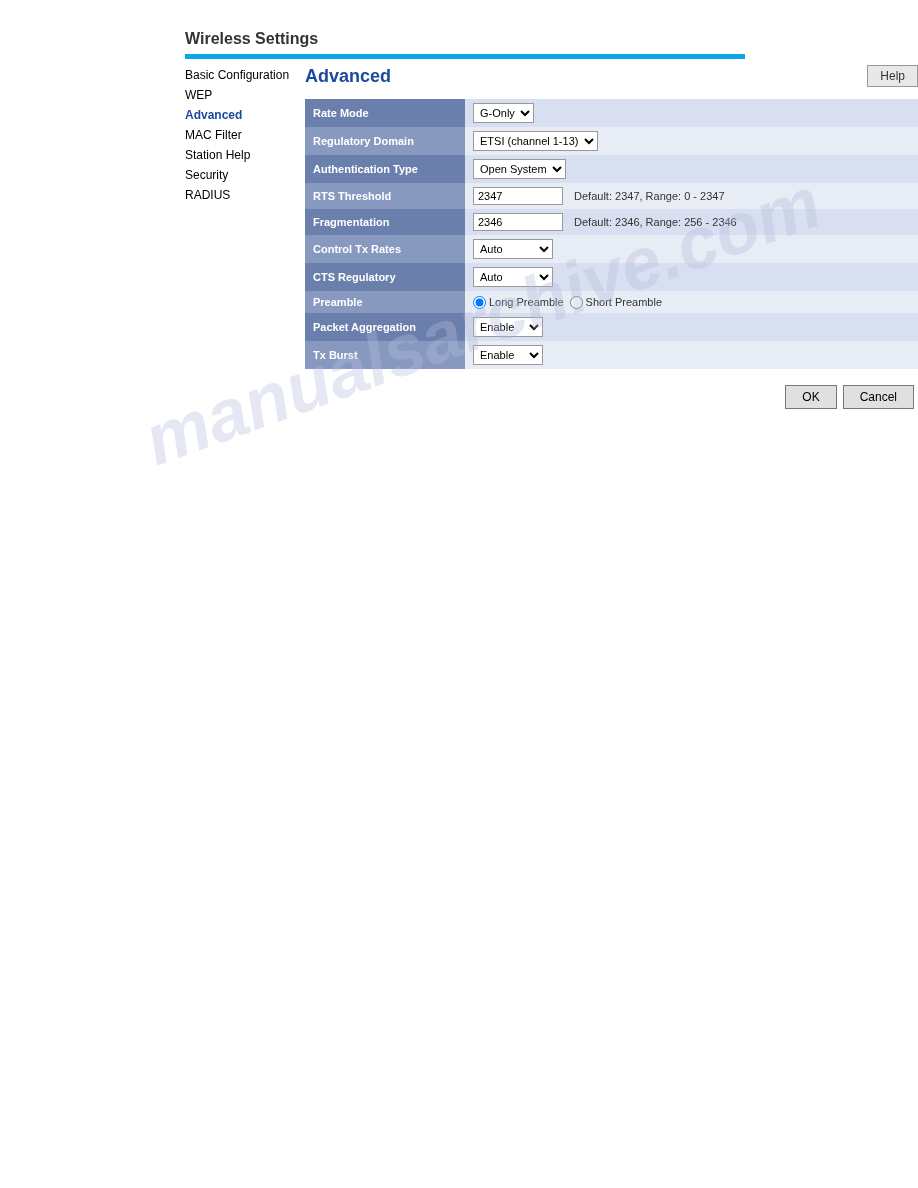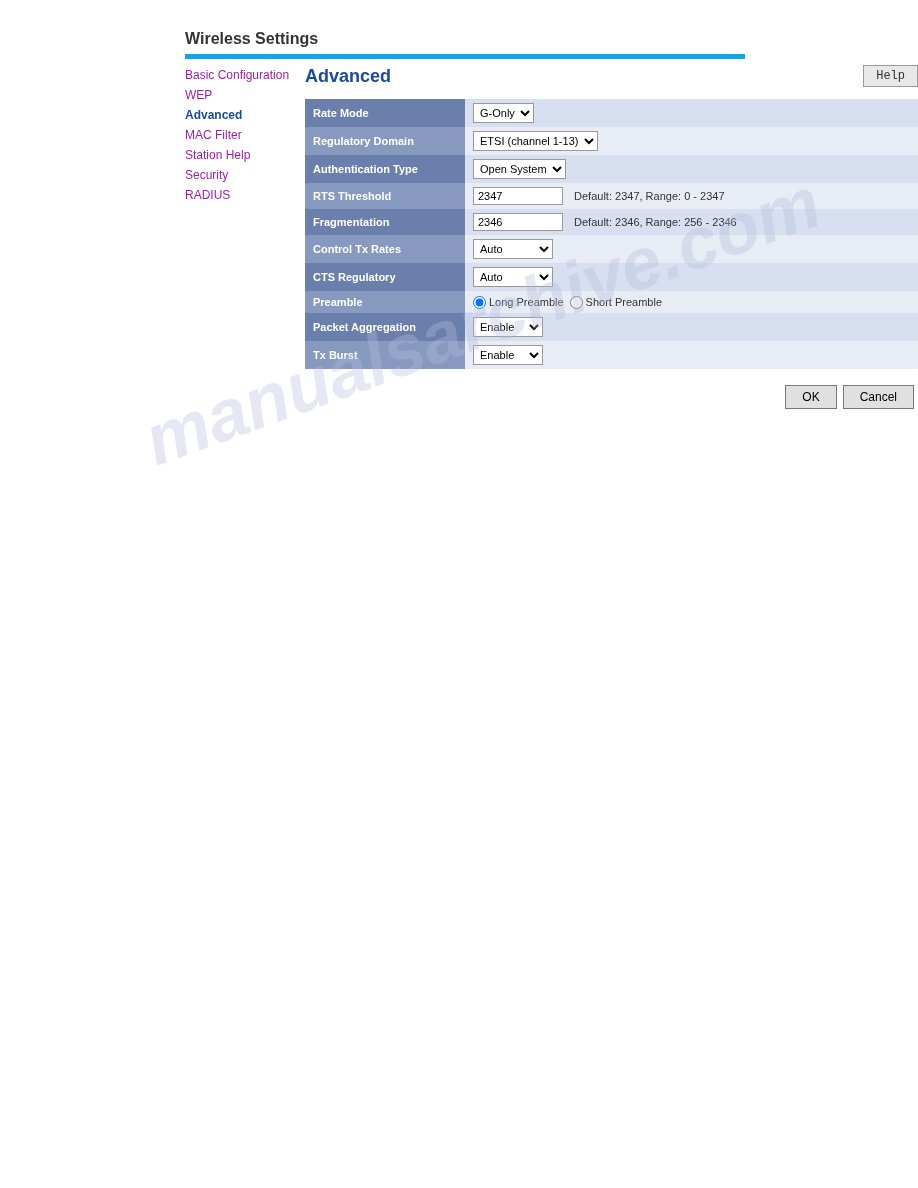--- a/index.html
+++ b/index.html
@@ -60,21 +60,21 @@
     
     .left-nav {
       width: 120px;
       flex-shrink: 0;
     }
 
     .nav-item {
       display: block;
       padding: 3px 0;
       font-size: 12px;
-      color: #a21caf;
+      color: #000000;
       text-decoration: none;
       cursor: pointer;
     }
 
     .nav-item.active {
       font-weight: bold;
       color: #1a4a9c;
     }
 
     
@@ -96,21 +96,20 @@
       color: #1a4a9c;
     }
 
     .help-btn {
       background: #e8e8e8;
       border: 1px solid #999;
       padding: 3px 12px;
       font-size: 12px;
       cursor: pointer;
       color: #333;
-      font-family: Liberation Mono, monospace;
     }
 
     
     .settings-table {
       width: 100%;
       border-collapse: collapse;
     }
 
     .settings-table tr:nth-child(odd) .label-cell {
       background: #6b7fad;

